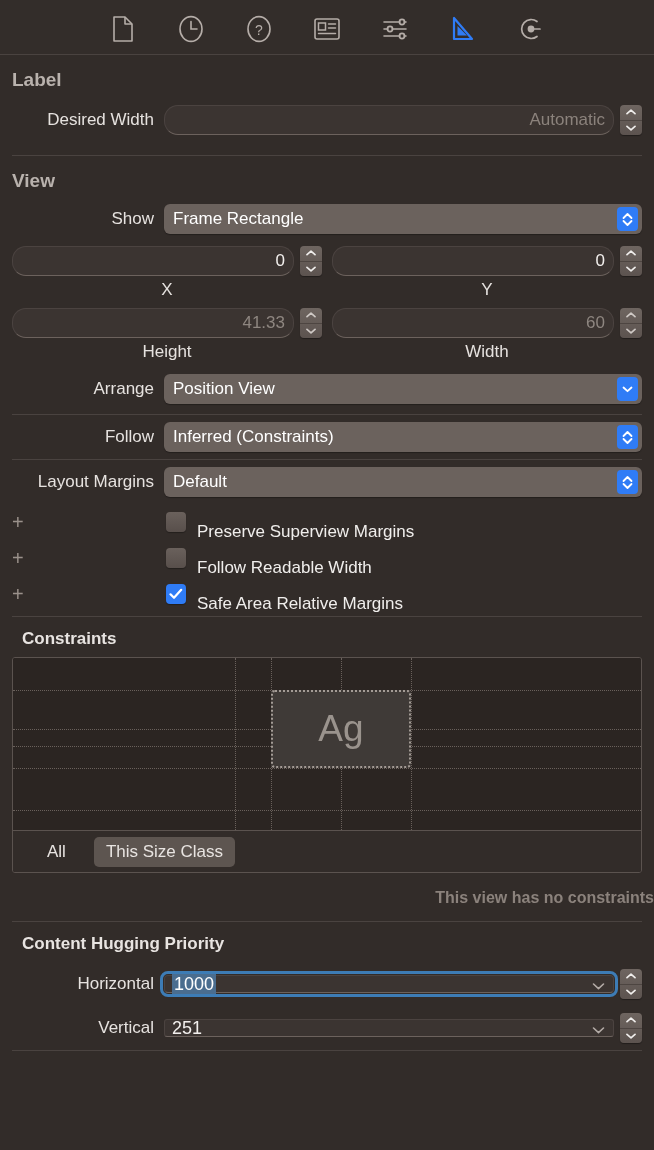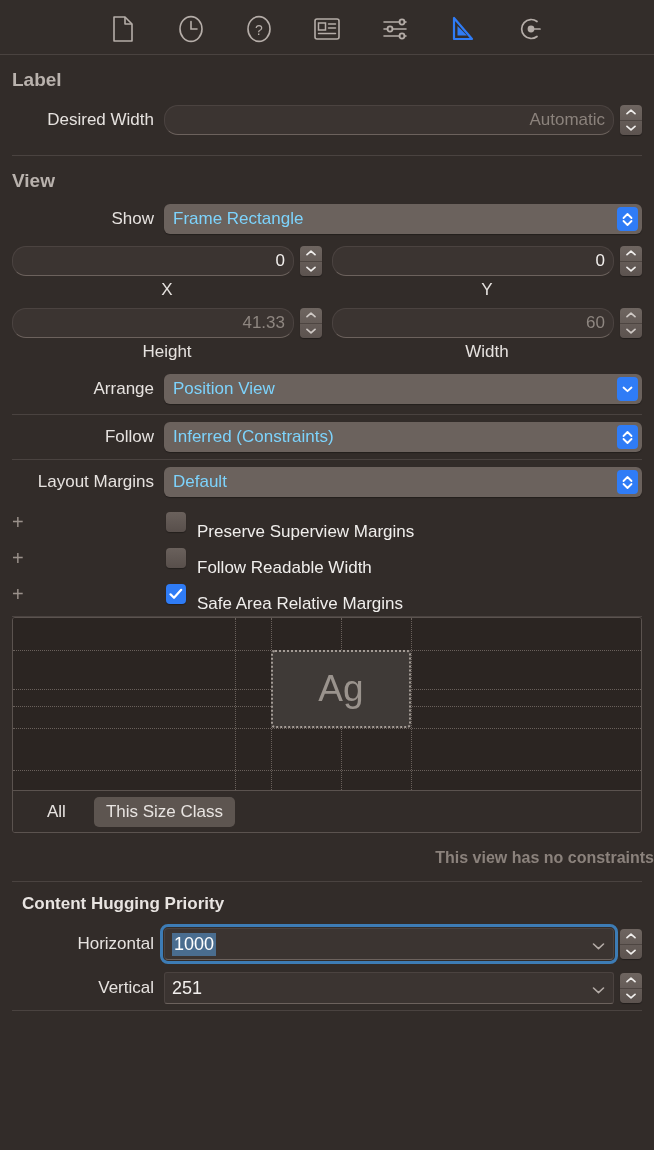--- a/index.html
+++ b/index.html
@@ -99,21 +99,21 @@
   
   .popup {
     flex: 1;
     height: 30px;
     background: #6b625d;
     border-radius: 6px;
     display: flex;
     align-items: center;
     padding: 0 4px 0 9px;
     font-size: 17px;
-    color: #7dd3fc;
+    color: #ffffff;
     position: relative;
     box-shadow: 0 1px 1px rgba(0,0,0,.3);
   }
   .popup .txt { flex: 1; white-space: nowrap; overflow: hidden; }
   .pop-ind {
     width: 21px; height: 24px;
     border-radius: 4px;
     background: #2f7cf6;
     display: flex; flex-direction: column;
     align-items: center; justify-content: center;
@@ -215,21 +215,21 @@
     font-size: 16px;
     color: #8b827c;
     padding: 16px 0 14px 0;
     font-weight: bold;
   }
 
   
   .combo-wrap { display: flex; align-items: center; flex: 1; }
   .combo {
     flex: 1;
-    height: 32px;
+    height: 18px;
     background: #3b3431;
     border: 1px solid #4b4340;
     border-bottom: 1px solid #6c625d;
     border-radius: 3px;
     display: flex;
     align-items: center;
     padding: 0 8px 0 7px;
     font-size: 18px;
     color: #f2efed;
     position: relative;
@@ -487,20 +487,21 @@
         <path d="M1.5 6.3 L5 9.8 L12.2 1.8" fill="none" stroke="#ffffff" stroke-width="2.2" stroke-linecap="round" stroke-linejoin="round"></path>
       </svg>
     </span>
     <span class="cb-label">Safe Area Relative Margins</span>
   </div>
 
   <div class="divider" style="margin-top:4px"></div>
 </div>
 
 <div>
+  <div class="sec-title bright" style="padding:12px 0 8px 22px">Constraints</div>
 
   <div class="constraints-box">
     <div class="cv-canvas">
       <div class="vline" style="left:222px"></div>
       <div class="vline" style="left:258px"></div>
       <div class="vline" style="left:328px"></div>
       <div class="vline" style="left:398px"></div>
       <div class="hline" style="top:32px"></div>
       <div class="hline" style="top:71px"></div>
       <div class="hline" style="top:88px"></div>

